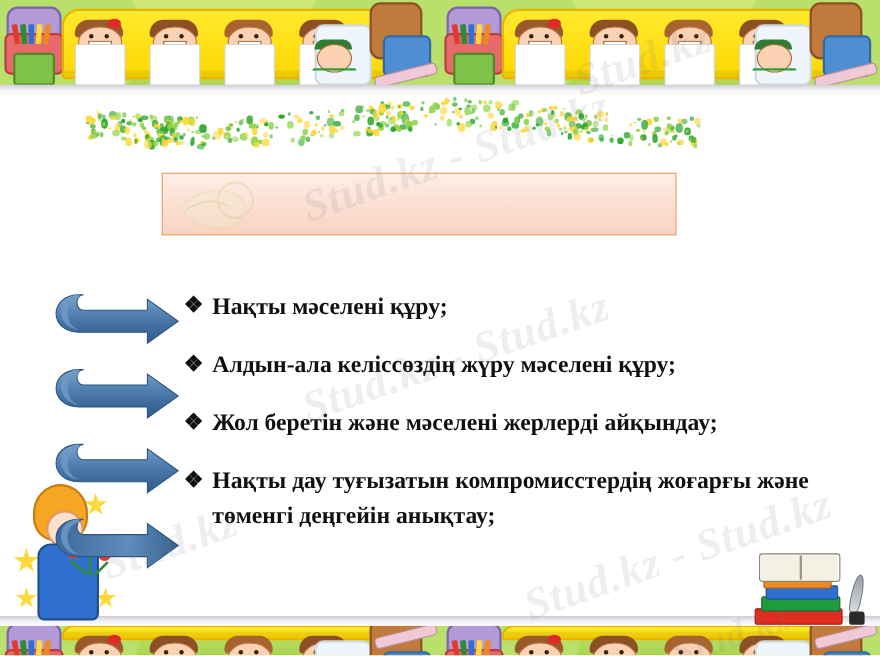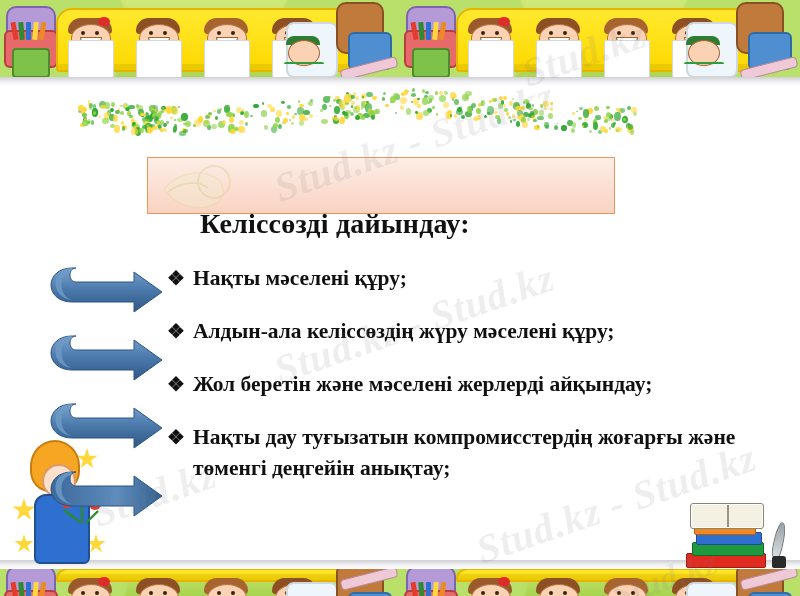--- a/index.html
+++ b/index.html
@@ -785,21 +785,20 @@
       <div class="gl" style="left: 229.669px; top: 5.37779px; width: 5.16907px; height: 4.7406px; background: rgb(143, 212, 74); opacity: 0.68;"></div>
     </div>
 
   <div class="title-box">
     <svg class="tb-bird" viewBox="0 0 92 56">
       <path d="M10 30 C20 14, 46 8, 62 18 C74 26, 70 42, 56 46 C44 50, 26 46, 18 38 Z" fill="#f3ead0" stroke="#e7d9a8" stroke-width="1.5"></path>
       <path d="M14 32 C26 22, 44 20, 54 28" fill="none" stroke="#ddcb92" stroke-width="1.5"></path>
       <circle cx="60" cy="22" r="16" fill="none" stroke="#dfd09b" stroke-width="2"></circle>
     </svg>
   </div>
-  <div class="title-text">Келіссөзді дайындау:</div>
 
   <svg class="spiral" viewBox="0 0 136 282">
     <defs>
       <linearGradient id="ribA" x1="0" y1="0" x2="0" y2="1">
         <stop offset="0%" stop-color="#7ba4cd"></stop>
         <stop offset="45%" stop-color="#4d7cae"></stop>
         <stop offset="100%" stop-color="#2f5886"></stop>
       </linearGradient>
       <linearGradient id="ribB" x1="0" y1="0" x2="1" y2="0">
         <stop offset="0%" stop-color="#3c6a9c"></stop>

